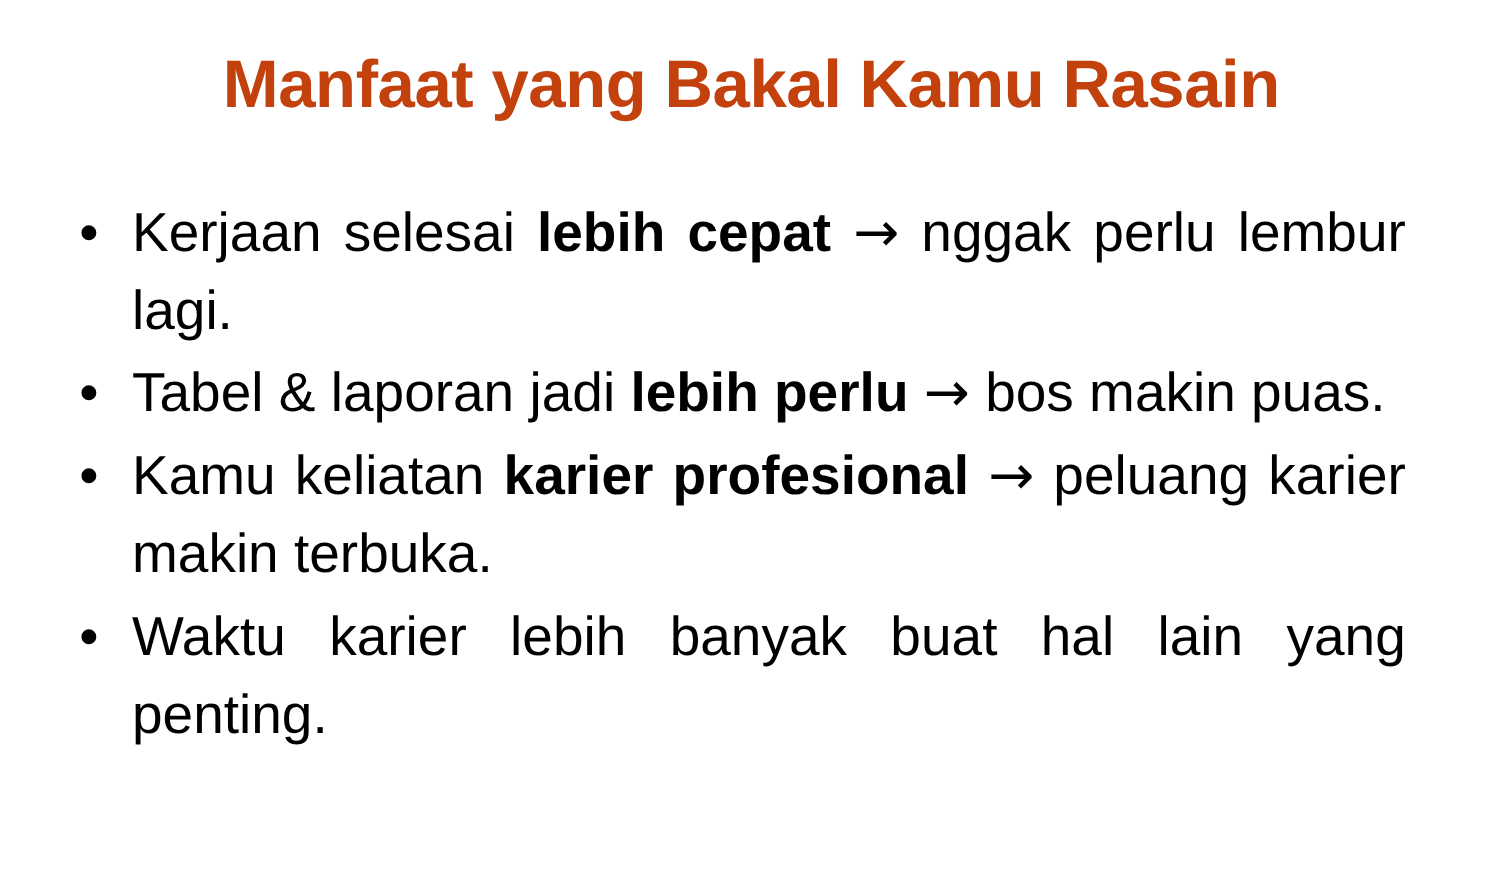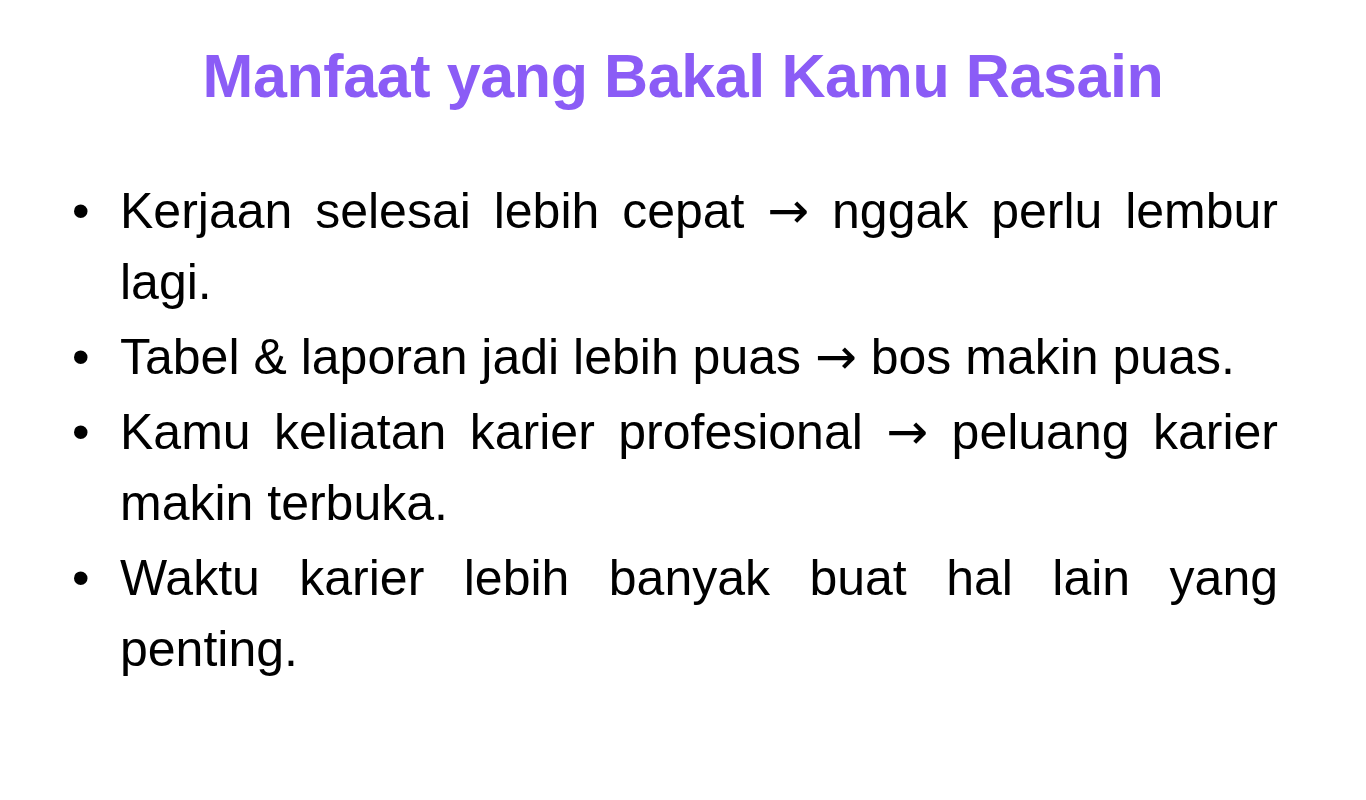--- a/index.html
+++ b/index.html
@@ -26,21 +26,21 @@
   .slide-title {
     position: absolute;
     top: 42px;
     left: 0;
     width: 1366px;
     text-align: center;
     font-size: 61px;
     line-height: 1.12;
     font-weight: 700;
     letter-spacing: -0.4px;
-    color: #8b5cf6;
+    color: #c2410c;
     white-space: nowrap;
   }
 
   .bullet-list {
     position: absolute;
     top: 176px;
     left: 58px;
     width: 1220px;
     margin: 0;
     padding: 0;
@@ -74,21 +74,21 @@
     text-align: left;
     color: #000000;
   }
 
   .bullet-text {
     display: block;
   }
 
   
   .bullet-text b {
-    font-weight: 400;
+    font-weight: 700;
   }
 
   .arrow {
     font-family: "DejaVu Sans", sans-serif;
     font-weight: 400;
   }
 </style>
 </head>
 <body>
 
@@ -98,21 +98,21 @@
 
   <ul class="bullet-list">
 
     <li class="bullet-item">
       <span class="bullet-marker">•</span>
       <span class="bullet-text">Kerjaan selesai <b>lebih cepat</b> <span class="arrow">→</span> nggak perlu lembur lagi.</span>
     </li>
 
     <li class="bullet-item">
       <span class="bullet-marker">•</span>
-      <span class="bullet-text">Tabel &amp; laporan jadi <b>lebih puas</b> <span class="arrow">→</span> bos makin puas.</span>
+      <span class="bullet-text">Tabel &amp; laporan jadi <b>lebih perlu</b> <span class="arrow">→</span> bos makin puas.</span>
     </li>
 
     <li class="bullet-item">
       <span class="bullet-marker">•</span>
       <span class="bullet-text">Kamu keliatan <b>karier profesional</b> <span class="arrow">→</span> peluang karier makin terbuka.</span>
     </li>
 
     <li class="bullet-item">
       <span class="bullet-marker">•</span>
       <span class="bullet-text">Waktu karier lebih banyak buat hal lain yang penting.</span>

